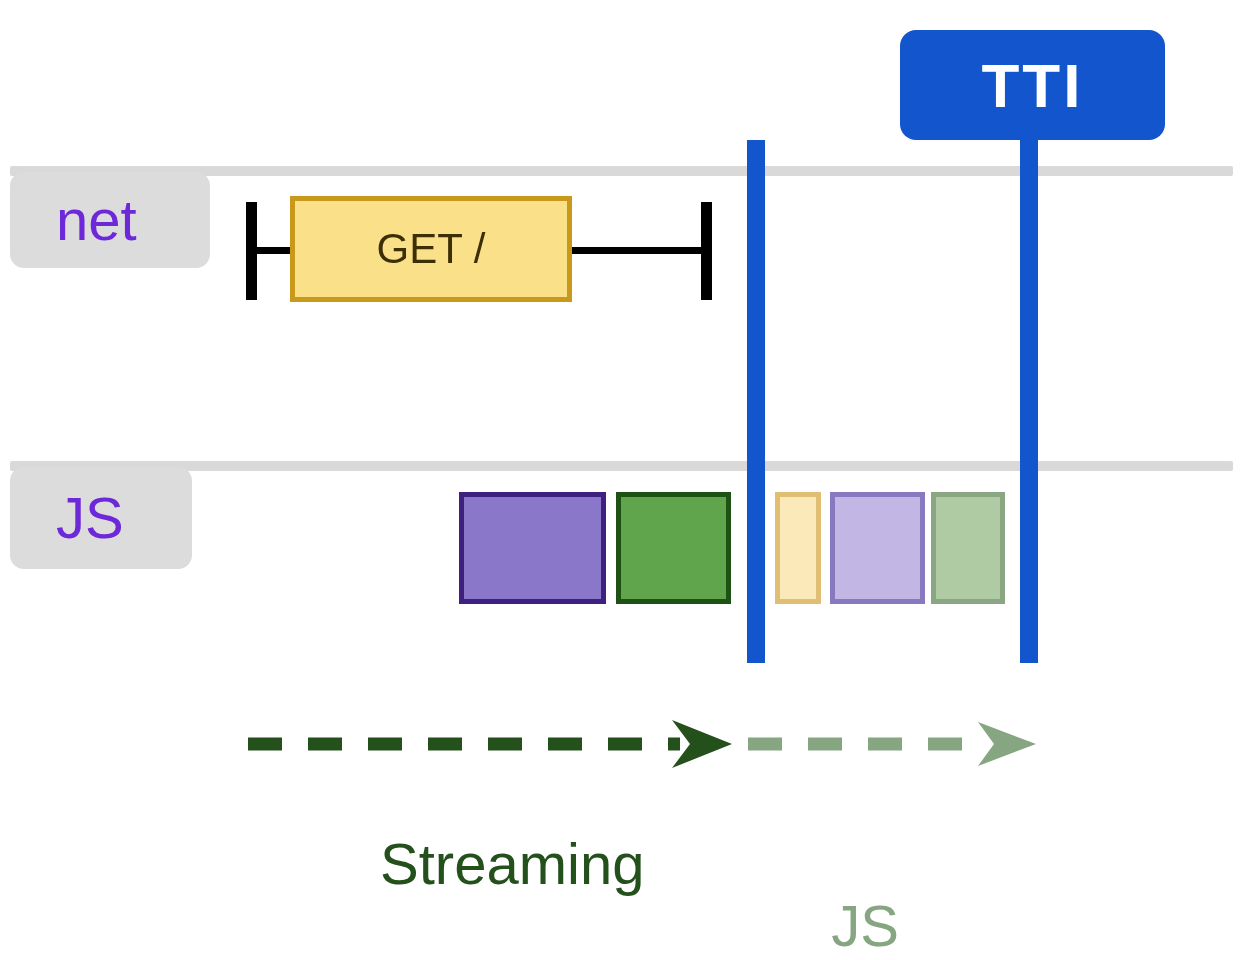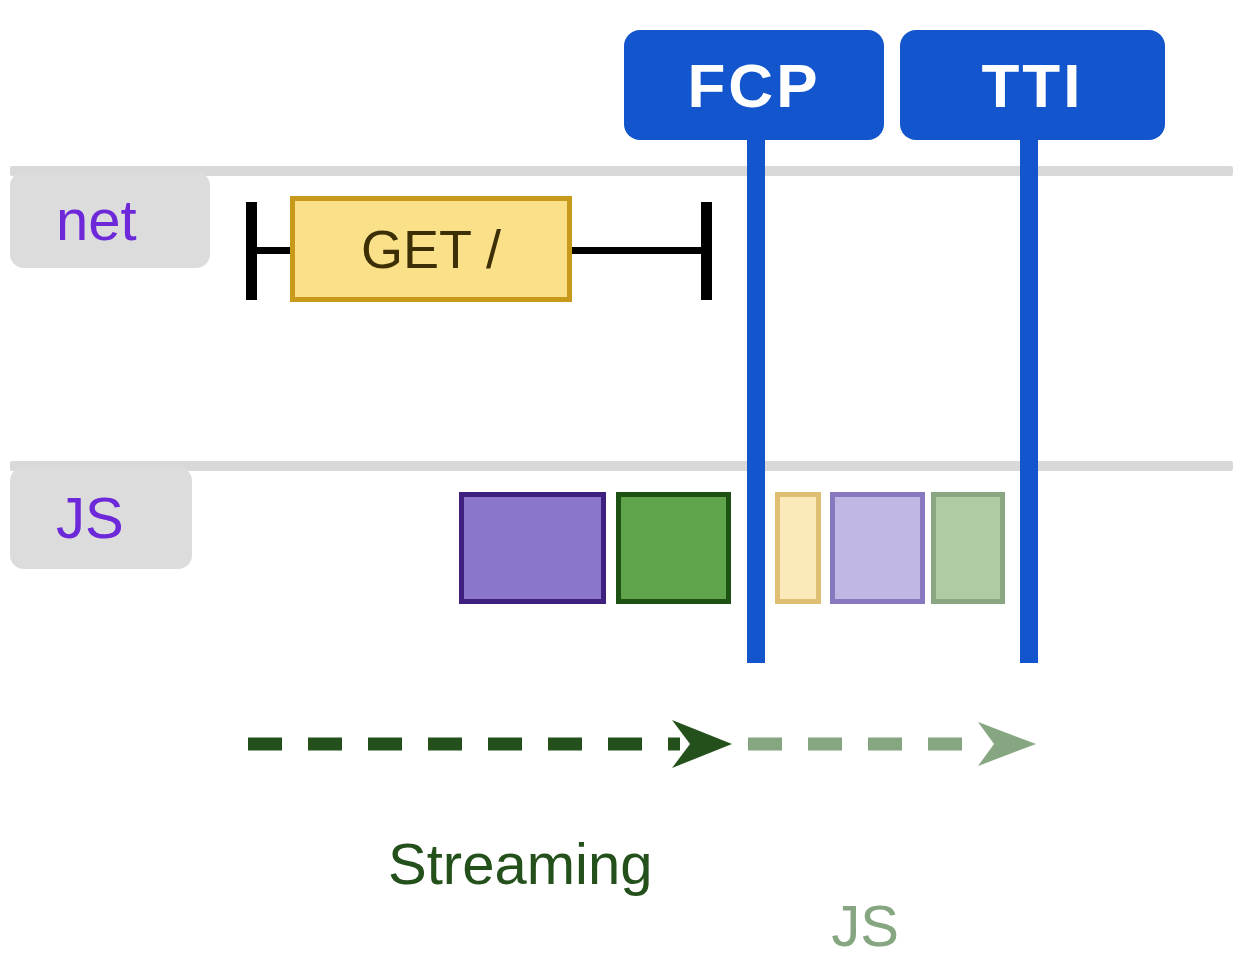--- a/index.html
+++ b/index.html
@@ -73,21 +73,21 @@
   }
   .req-box {
     position: absolute;
     background: #fbe08a;
     border: 5px solid #c8991b;
     box-sizing: border-box;
     display: flex;
     align-items: center;
     justify-content: center;
     color: #3d2f05;
-    font-size: 54px;
+    font-size: 42px;
     line-height: 1;
   }
 
   
   .task {
     position: absolute;
     box-sizing: border-box;
     border-style: solid;
     border-width: 5px;
   }
@@ -136,35 +136,32 @@
               background:#60a44c; border-color:#1e5214;"></div>
 
   <div class="task" style="left:775px; top:492px; width:46px; height:112px;
               background:#fce9ba; border-color:#e0bf74;"></div>
   <div class="task" style="left:830px; top:492px; width:95px; height:112px;
               background:#c2b6e4; border-color:#8878bf;"></div>
   <div class="task" style="left:931px; top:492px; width:74px; height:112px;
               background:#aecba4; border-color:#8aa682;"></div>
 
   <div class="marker-line" style="left:747px; top:140px; width:18px; height:523px;"></div>
-  <div class="badge" style="left:624px; top:30px; width:260px; height:110px;">
-    <span>FCP</span>
-  </div>
 
   <div class="marker-line" style="left:1020px; top:140px; width:18px; height:523px;"></div>
   <div class="badge" style="left:900px; top:30px; width:265px; height:110px;">
     <span>TTI</span>
   </div>
 
   <svg class="arrow-svg" style="left:240px; top:716px; width:500px; height:60px;" viewBox="0 0 500 60">
     <line x1="8" y1="28" x2="440" y2="28" stroke="#24501b" stroke-width="13" stroke-dasharray="34 26"></line>
     <path d="M 432 4 L 492 28 L 432 52 L 450 28 Z" fill="#24501b"></path>
   </svg>
 
-  <div class="ann-label" style="left:268px; top:770px; width:440px; color:#24501b;">
+  <div class="ann-label" style="left:260px; top:770px; width:440px; color:#24501b;">
     <span>Streaming</span>
   </div>
 
   <svg class="arrow-svg" style="left:740px; top:716px; width:300px; height:60px;" viewBox="0 0 300 60">
     <line x1="8" y1="28" x2="245" y2="28" stroke="#86a581" stroke-width="13" stroke-dasharray="34 26"></line>
     <path d="M 238 6 L 296 28 L 238 50 L 254 28 Z" fill="#86a581"></path>
   </svg>
 
   <div class="ann-label" style="left:705px; top:770px; width:320px; color:#86a581;">
     <div>JS</div>

